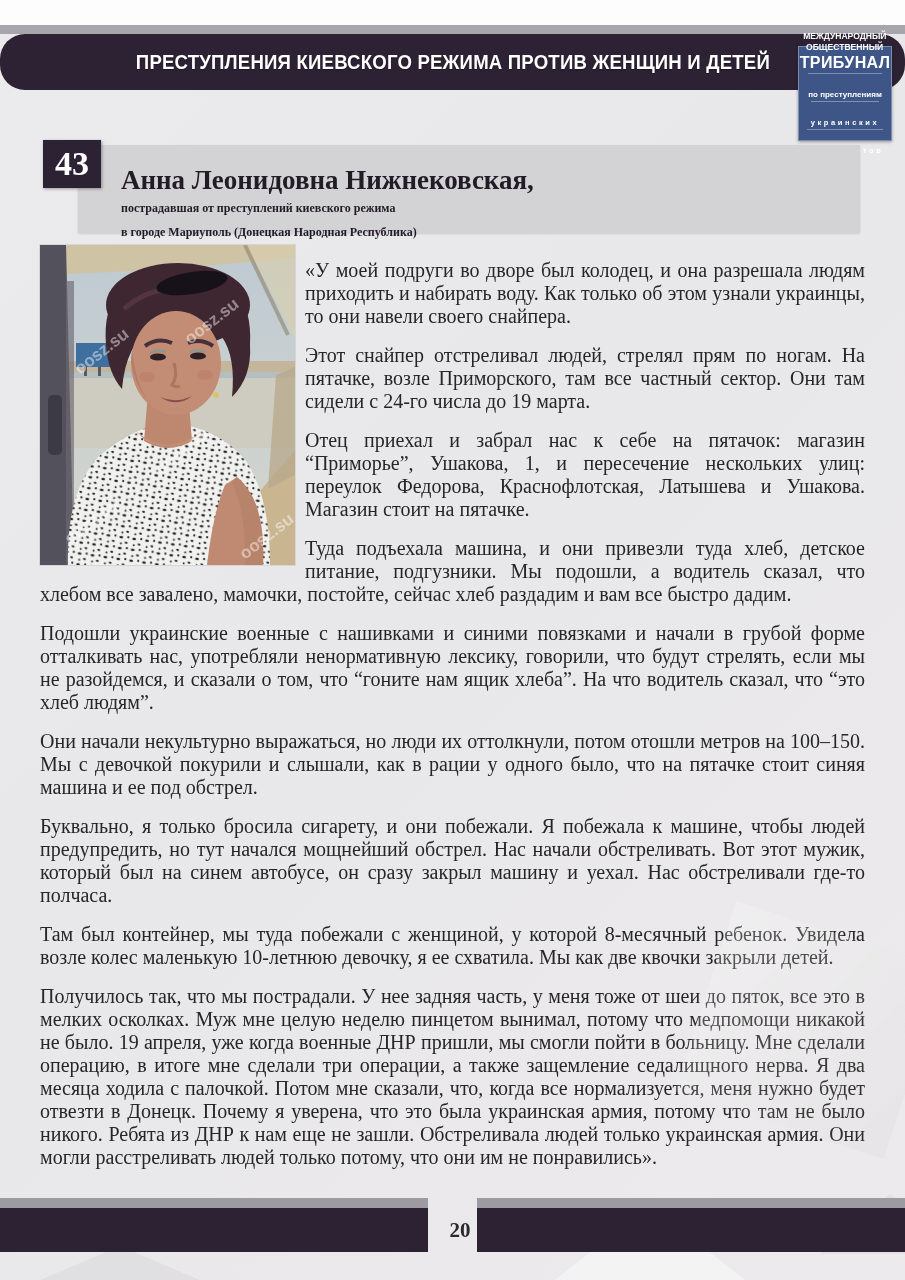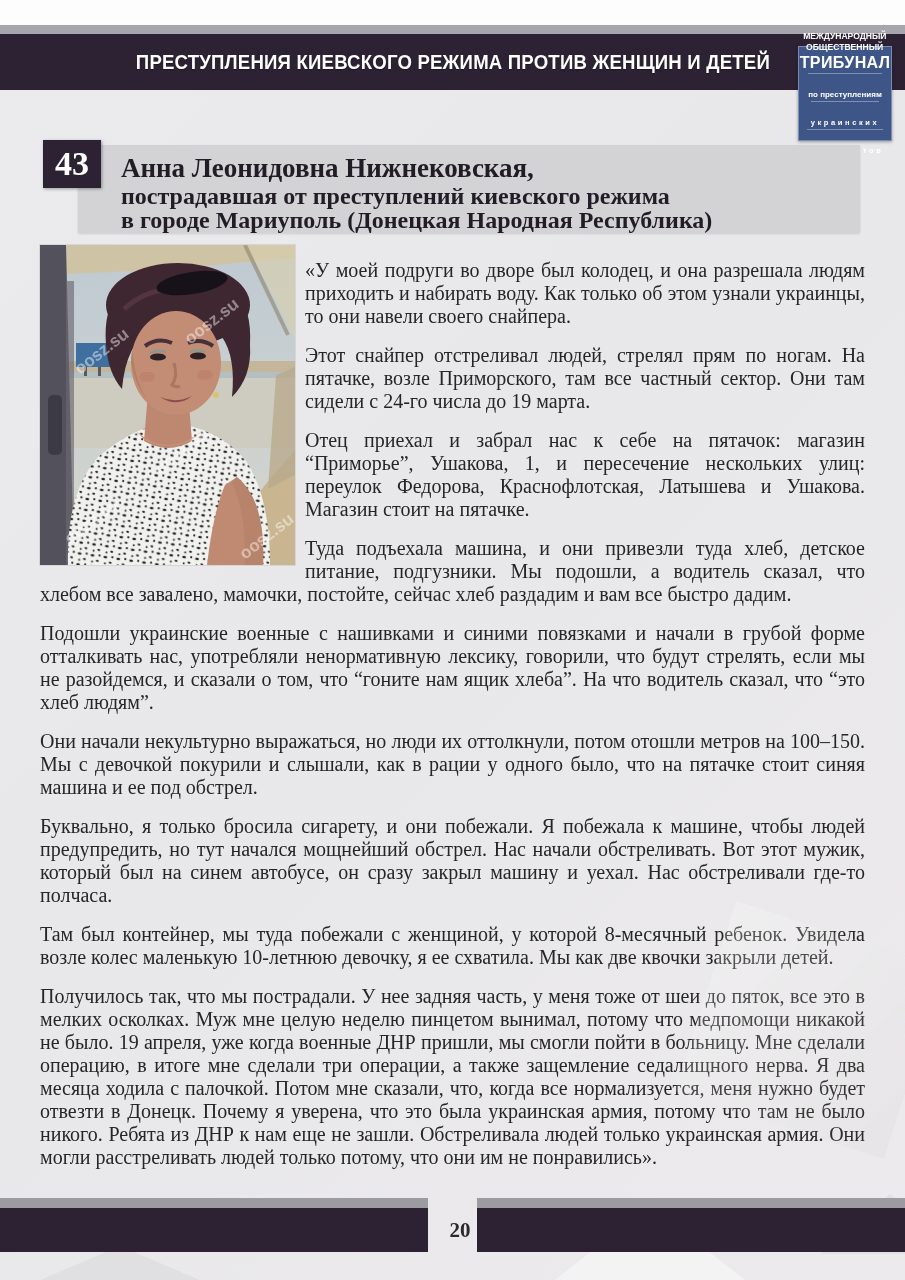--- a/index.html
+++ b/index.html
@@ -7,46 +7,46 @@
     position:relative; width:905px; height:1280px; margin:0 auto;
     background:linear-gradient(135deg,#ebeaec 0%,#e8e7e9 45%,#eceaec 100%);
     overflow:hidden;
     font-family:"Liberation Serif", serif;
   }
   
   .top-white { position:absolute; top:0; left:0; width:905px; height:25px; background:#fdfdfd; }
   .gray-strip { position:absolute; top:25px; left:0; width:905px; height:9px; background:#a6a6ac; }
   .header-band {
     position:absolute; top:34px; left:0; width:905px; height:56px;
-    background:#2d2233; display:flex; align-items:center; justify-content:center;
+    background:#2d2233; display:flex; align-items:center; justify-content:center;border-radius:25px;
   }
   .header-title {
     color:#ffffff; font-family:"Liberation Sans", sans-serif; font-weight:bold;
     font-size:20px; letter-spacing:0.2px; transform:scaleX(0.93); white-space:nowrap;
     text-shadow:0 1px 1px rgba(0,0,0,0.4);
   }
   .logo {
     position:absolute; top:46px; left:798px; width:94px; height:95px;
     background:#3e5587; border:1px solid #7e8cb1; box-sizing:border-box;
     color:#ffffff; font-family:"Liberation Sans", sans-serif;
     display:flex; flex-direction:column; align-items:center; justify-content:center;
     padding:3px 2px; box-shadow:0 1px 3px rgba(0,0,0,0.35);
   }
   .logo-line  { font-weight:bold; font-size:9px;  line-height:11px; transform:scaleX(0.95); white-space:nowrap; }
   .logo-trib  { font-weight:bold; font-size:16px; line-height:19px; letter-spacing:0.4px; white-space:nowrap; }
   .logo-small { font-weight:bold; font-size:8px;  line-height:10px; border-top:1px solid rgba(255,255,255,0.35); padding-top:16px; margin-top:1px; white-space:nowrap; }
   .logo-spaced{ letter-spacing:2.6px; font-size:7.5px; }
   
   .case-block {
     position:absolute; top:145px; left:78px; width:782px; height:88px;
-    background:#d3d2d5; box-sizing:border-box; padding:8px 8px 0 43px;
+    background:#d3d2d5; box-sizing:border-box; padding:20px 8px 0 43px;
     color:#211c26; box-shadow:0 1px 2px rgba(0,0,0,0.12);
   }
   .case-name { font-weight:bold; font-size:27px; line-height:31px; }
-  .case-sub  { font-weight:bold; font-size:24px; line-height:24px; }
+  .case-sub  { font-weight:bold; font-size:12px; line-height:24px; }
   .case-number {
     position:absolute; top:140px; left:43px; width:58px; height:48px;
     background:#2d2233; color:#ffffff; font-weight:bold; font-size:34px;
     display:flex; align-items:center; justify-content:center;
     box-shadow:1px 1px 3px rgba(0,0,0,0.35);
   }
   
   .content {
     position:absolute; top:243px; left:40px; width:825px;
     color:#262626; font-size:20px; line-height:23px; text-align:justify;

